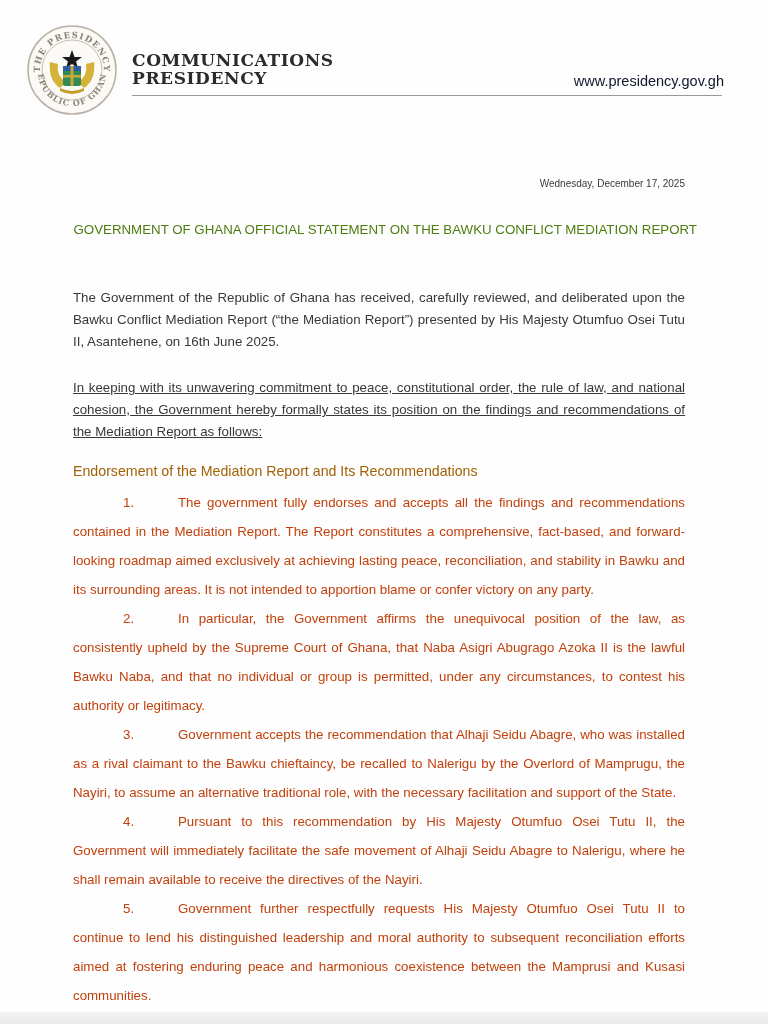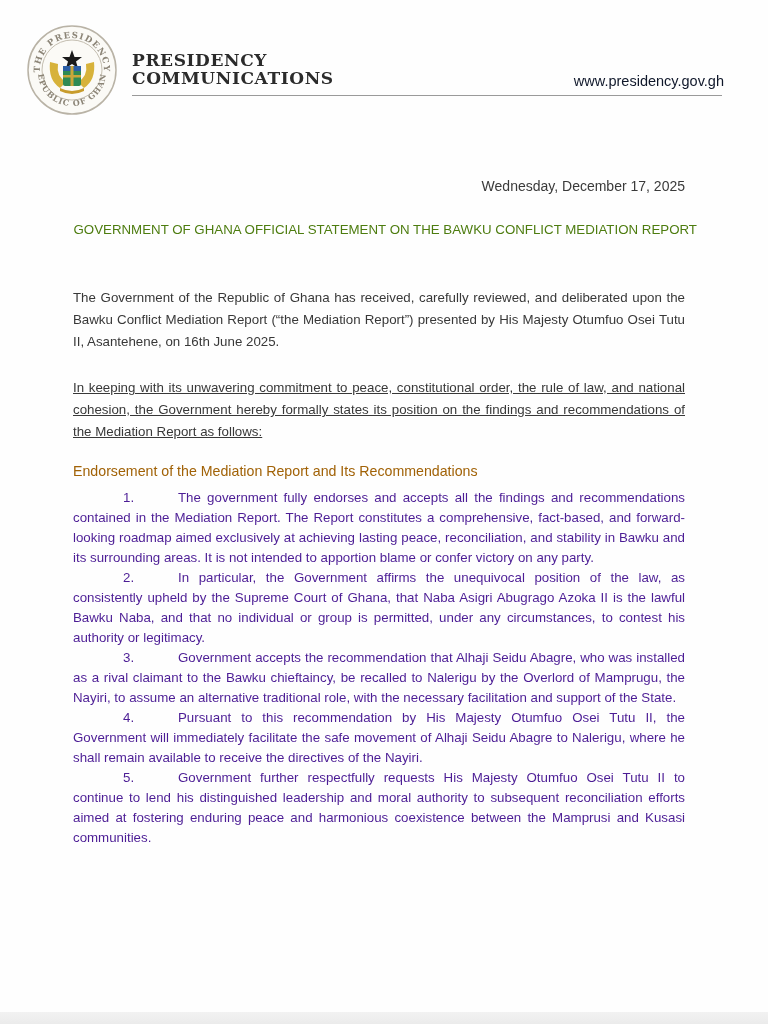--- a/index.html
+++ b/index.html
@@ -6,27 +6,27 @@
   body {
     width: 768px; height: 1024px; background: #fefefe; position: relative; overflow: hidden;
     font-family: "Liberation Sans", sans-serif; color: #333;
   }
   .seal { position: absolute; left: 26px; top: 24px; width: 92px; height: 92px; }
   .brand { position: absolute; left: 132px; top: 51px; font-family: "DejaVu Serif", serif; font-weight: bold;
     color: #2b2b2b; font-size: 17px; line-height: 18px; letter-spacing: 0.6px; }
   .rule { position: absolute; left: 132px; top: 95px; width: 590px; height: 0; border-top: 1.5px solid #9a9a9a; }
   .url { position: absolute; right: 44px; top: 73px; font-size: 14.5px; color: #0f172a; }
   .doc { position: absolute; left: 73px; width: 612px; font-size: 13.3px; line-height: 22px; color: #383838; }
-  .date { position: absolute; right: 83px; top: 178px; font-size: 14px; color: #3a3a3a; }
+  .date { position: absolute; right: 83px; top: 178px; font-size: 10px; color: #3a3a3a; }
   .title { position: absolute; left: 73px; width: 624px; top: 219px; text-align: right; font-size: 13.3px; line-height: 22px; color: #4d7c0f; }
   .para { text-align: justify; margin: 0; }
   .p1 { position: absolute; top: 287px; }
   .p2 { position: absolute; top: 377px; text-decoration: underline; }
   .heading { position: absolute; top: 463px; left: 73px; font-size: 14.2px; color: #a16207; }
-  .list { position: absolute; top: 488px; left: 73px; width: 612px; font-size: 13.3px; line-height: 20px; color: #4c1d95; }
+  .list { position: absolute; top: 488px; left: 73px; width: 612px; font-size: 13.3px; line-height: 29px; color: #c2410c; }
   .item { text-align: justify; margin: 0; }
   .num { display: inline-block; width: 55px; padding-left: 50px; }
   .bottom-bar { position: absolute; left: 0; right: 0; bottom: 0; height: 12px; background: linear-gradient(#f2f2f2, #ebebeb); }
 </style>
 </head>
 <body>
 
 <div class="seal">
   <svg width="92" height="92" viewBox="0 0 92 92">
     <defs>
@@ -46,22 +46,22 @@
     <polygon points="46,26 48.5,33 56,33 50,37.5 52,44 46,40 40,44 42,37.5 36,33 43.5,33" fill="#1a1a1a"></polygon>
     <rect x="37" y="42" width="18" height="20" rx="2" fill="#2f8a54"></rect>
     <rect x="37" y="42" width="18" height="5" fill="#2b5ea6"></rect>
     <rect x="44.5" y="42" width="3" height="20" fill="#c9a63a"></rect>
     <rect x="37" y="51" width="18" height="2.5" fill="#c9a63a"></rect>
     <path d="M34 64 Q46 70 58 64 L58 67 Q46 73 34 67 Z" fill="#c89c2c"></path>
   </svg>
 </div>
 
 <div class="brand">
+  <div>COMMUNICATIONS</div>
   <div>PRESIDENCY</div>
-  <div>COMMUNICATIONS</div>
 </div>
 <div class="rule"></div>
 <div class="url">www.presidency.gov.gh</div>
 
 <div class="date">Wednesday, December 17, 2025</div>
 <div class="title">GOVERNMENT OF GHANA OFFICIAL STATEMENT ON THE BAWKU CONFLICT MEDIATION REPORT</div>
 
 <div class="doc p1">
   <p class="para">The Government of the Republic of Ghana has received, carefully reviewed, and deliberated upon the Bawku Conflict Mediation Report (“the Mediation Report”) presented by His Majesty Otumfuo Osei Tutu II, Asantehene, on 16th June 2025.</p>
 </div>

